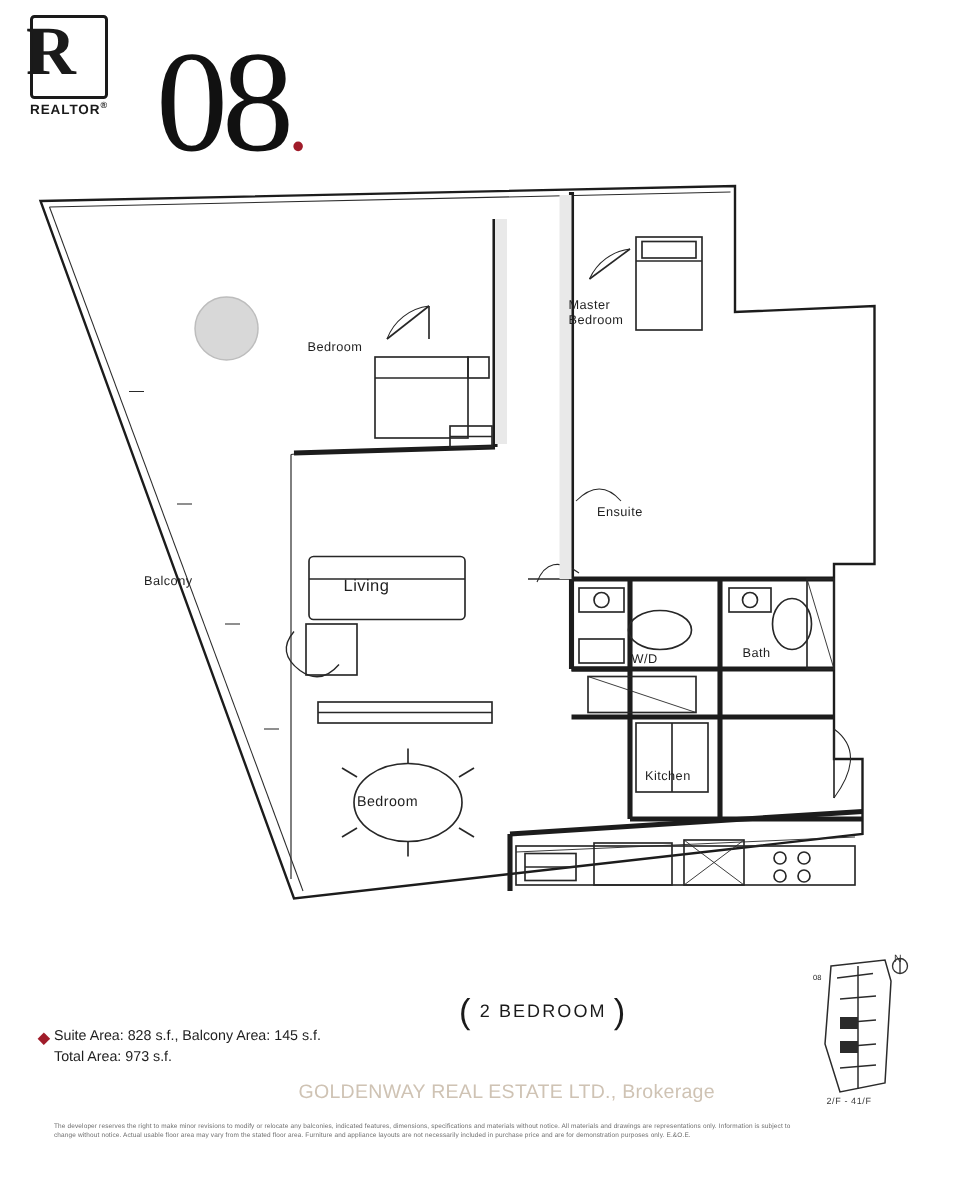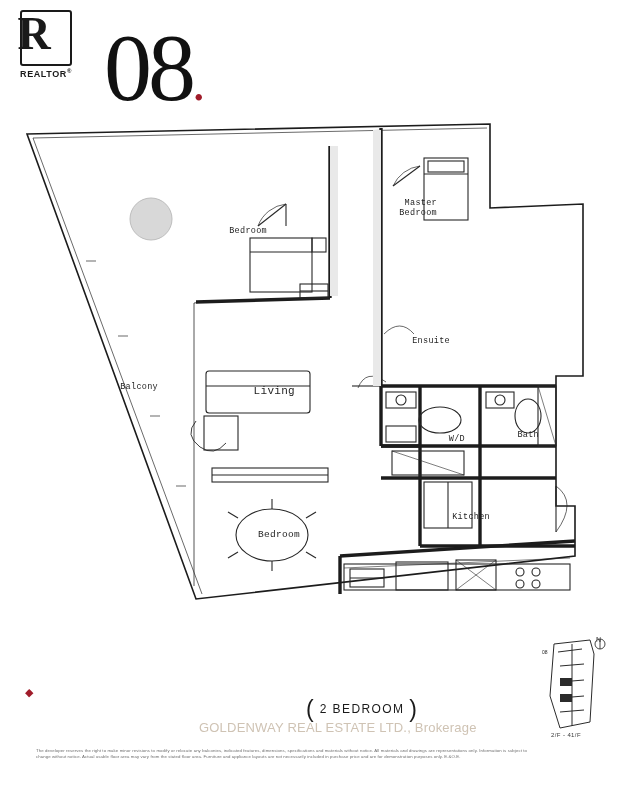--- a/index.html
+++ b/index.html
@@ -75,34 +75,32 @@
   #floorplan {
     position: absolute;
     left: 0; top: 86px;
     width: 643px; height: 560px;
   }
   .room-label {
     position: absolute;
     font-size: 8.5px;
     letter-spacing: 0.3px;
     color: #1f1f1f;
-    text-align: right;
+    text-align: left;
     line-height: 10px;
     white-space: pre-line;
-    font-family: Liberation Mono, monospace;
   }
 
   
   #bedroom-badge {
     position: absolute;
     left: 306px; top: 661px;
     font-size: 12px;
     letter-spacing: 1.4px;
     color: #1a1a1a;
-    margin-top: 35px;
   }
   #bedroom-badge .paren { font-size: 23px; vertical-align: -4px; font-weight: 300;}
 
   #area-block {
     position: absolute;
     left: 36px; top: 684px;
     font-size: 9.5px;
     line-height: 14px;
     color: #1f1f1f;
   }
@@ -331,20 +329,22 @@
   </div>
 
   <div id="bedroom-badge">
     <span class="paren">(</span>
     <span>2 BEDROOM</span>
     <span class="paren">)</span>
   </div>
 
   <div id="area-block">
     <span class="bullet">◆</span>
+    <div>Suite Area: 828 s.f., Balcony Area: 145 s.f.</div>
+    <div>Total Area: 973 s.f.</div>
   </div>
 
   <div id="watermark">GOLDENWAY REAL ESTATE LTD., Brokerage</div>
 
   <div id="keyplan">
     <svg width="92" height="96" viewBox="0 0 92 96">
       <g fill="none" stroke="#2b2b2b" stroke-width="1">
         <path d="M34 8 L70 4 L74 18 L70 86 L40 92 L30 60 Z"></path>
         <path d="M38 16 L62 13"></path>
         <path d="M40 30 L64 28"></path>

